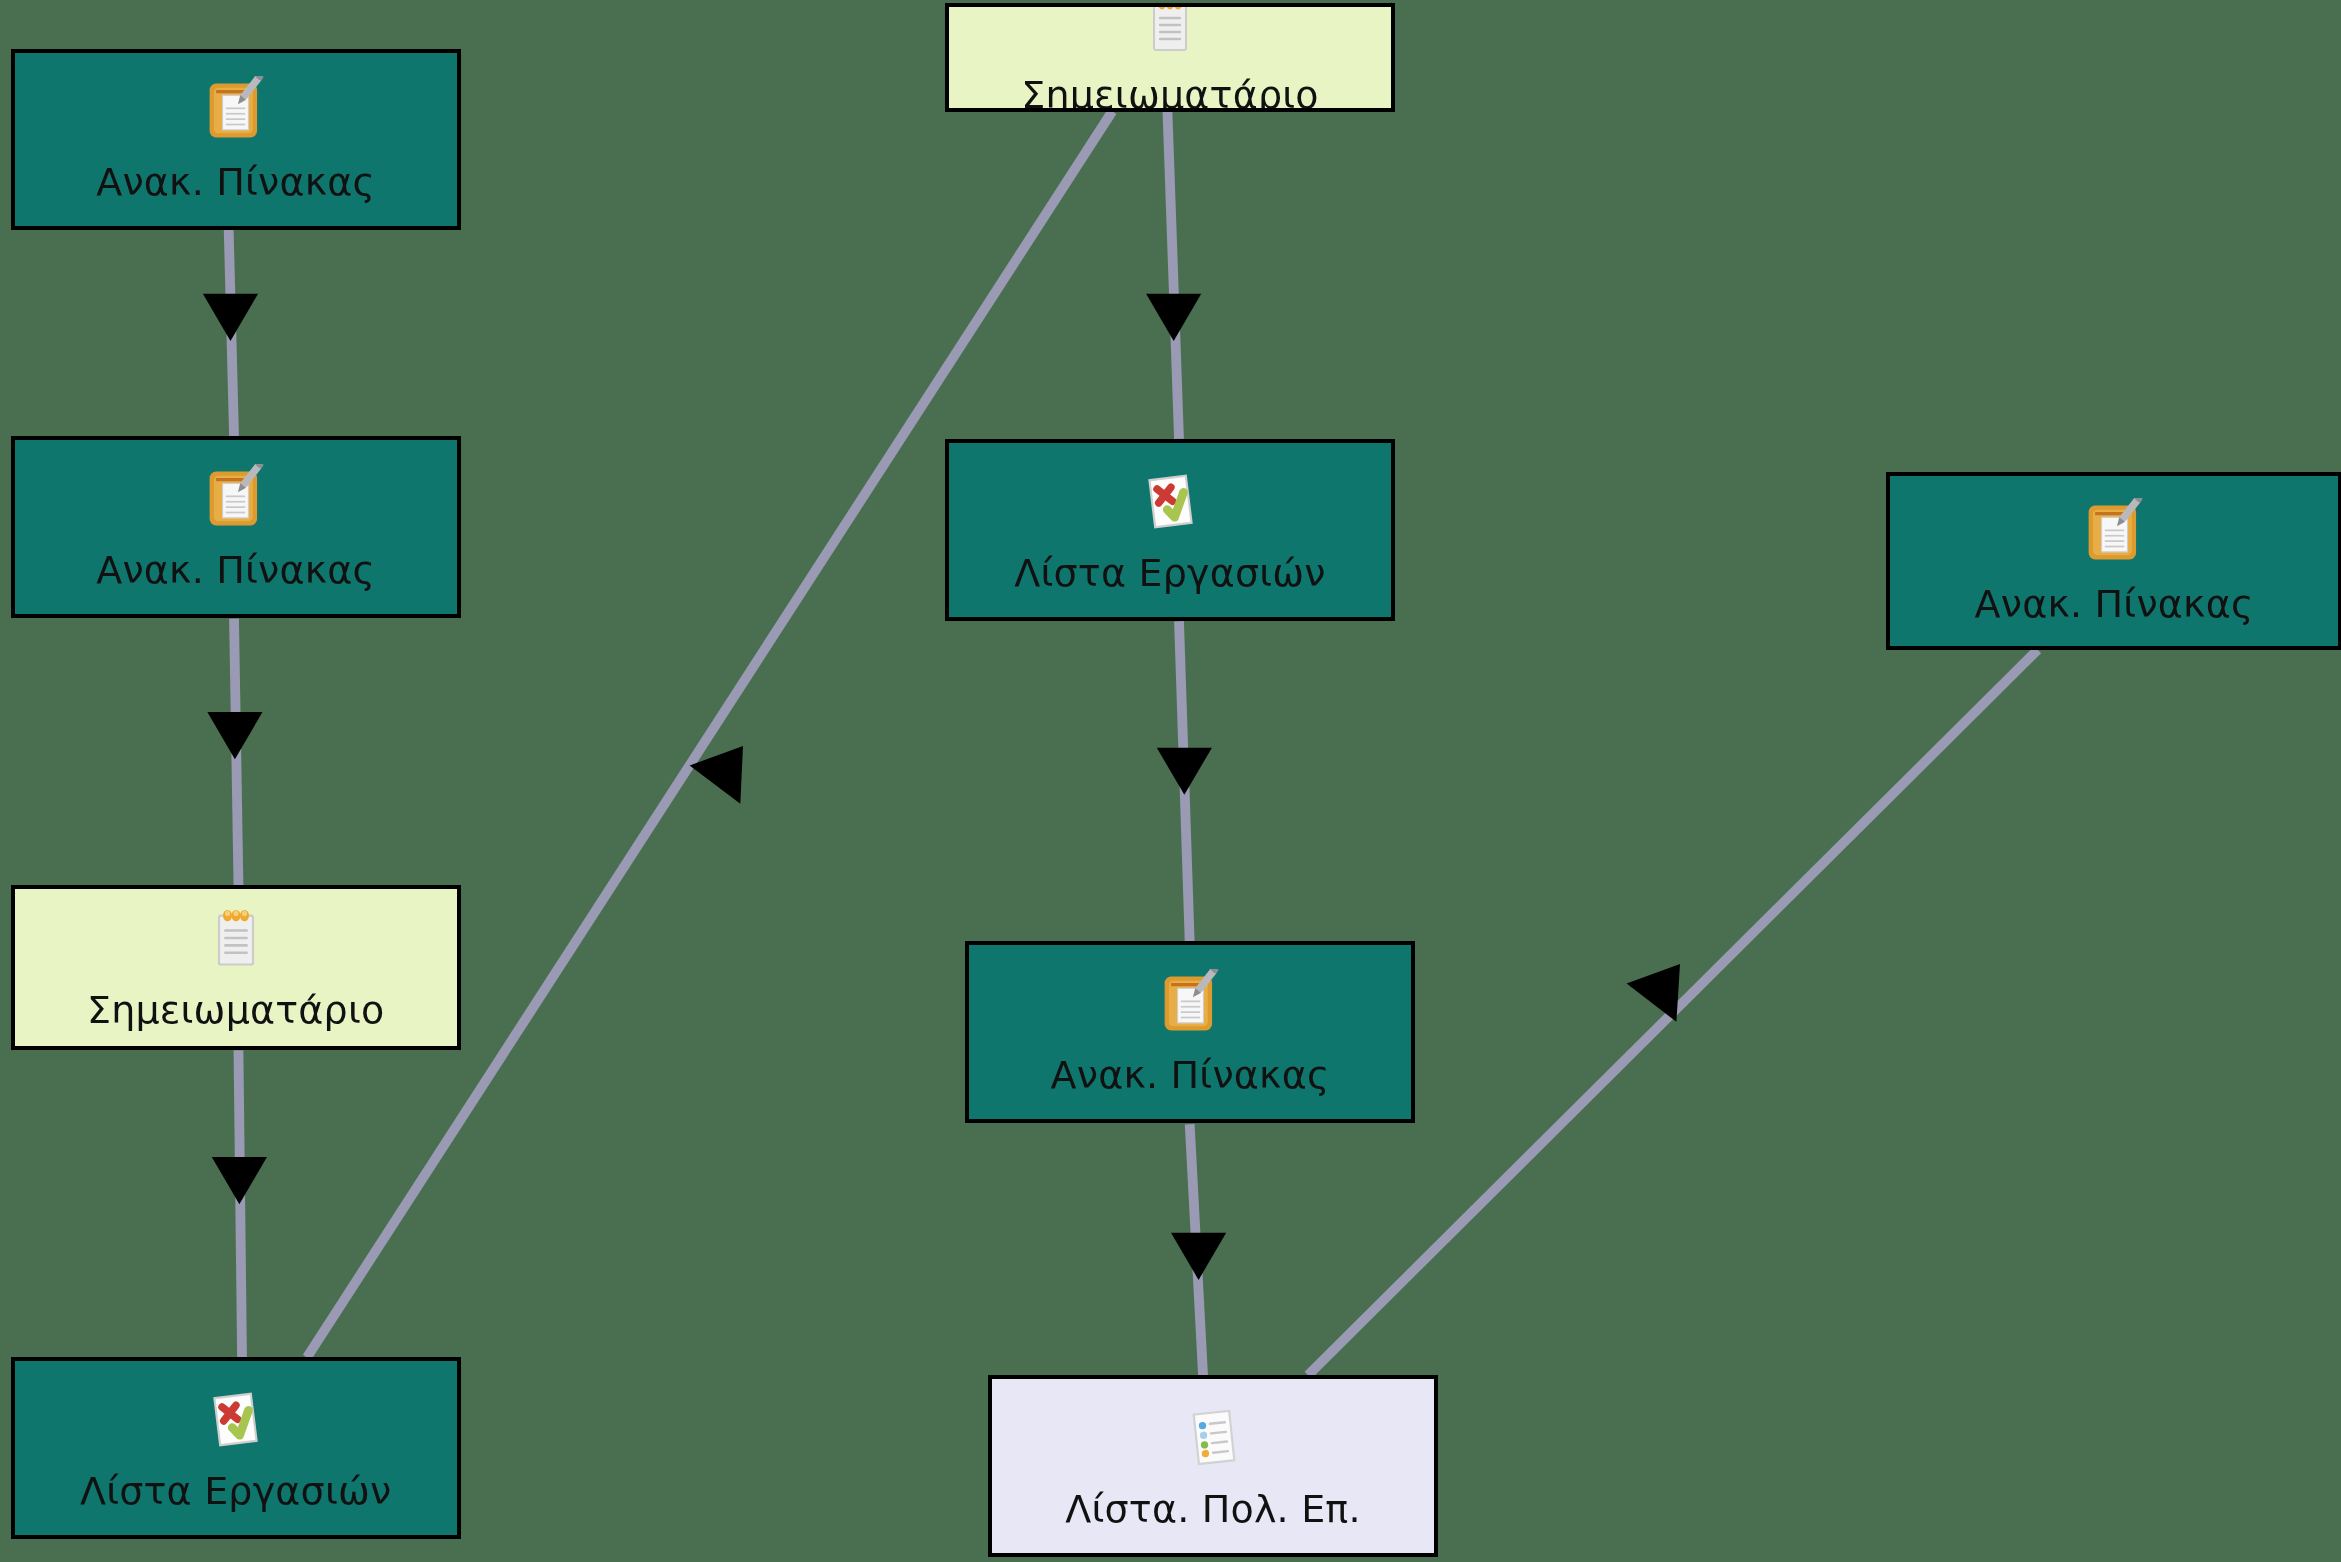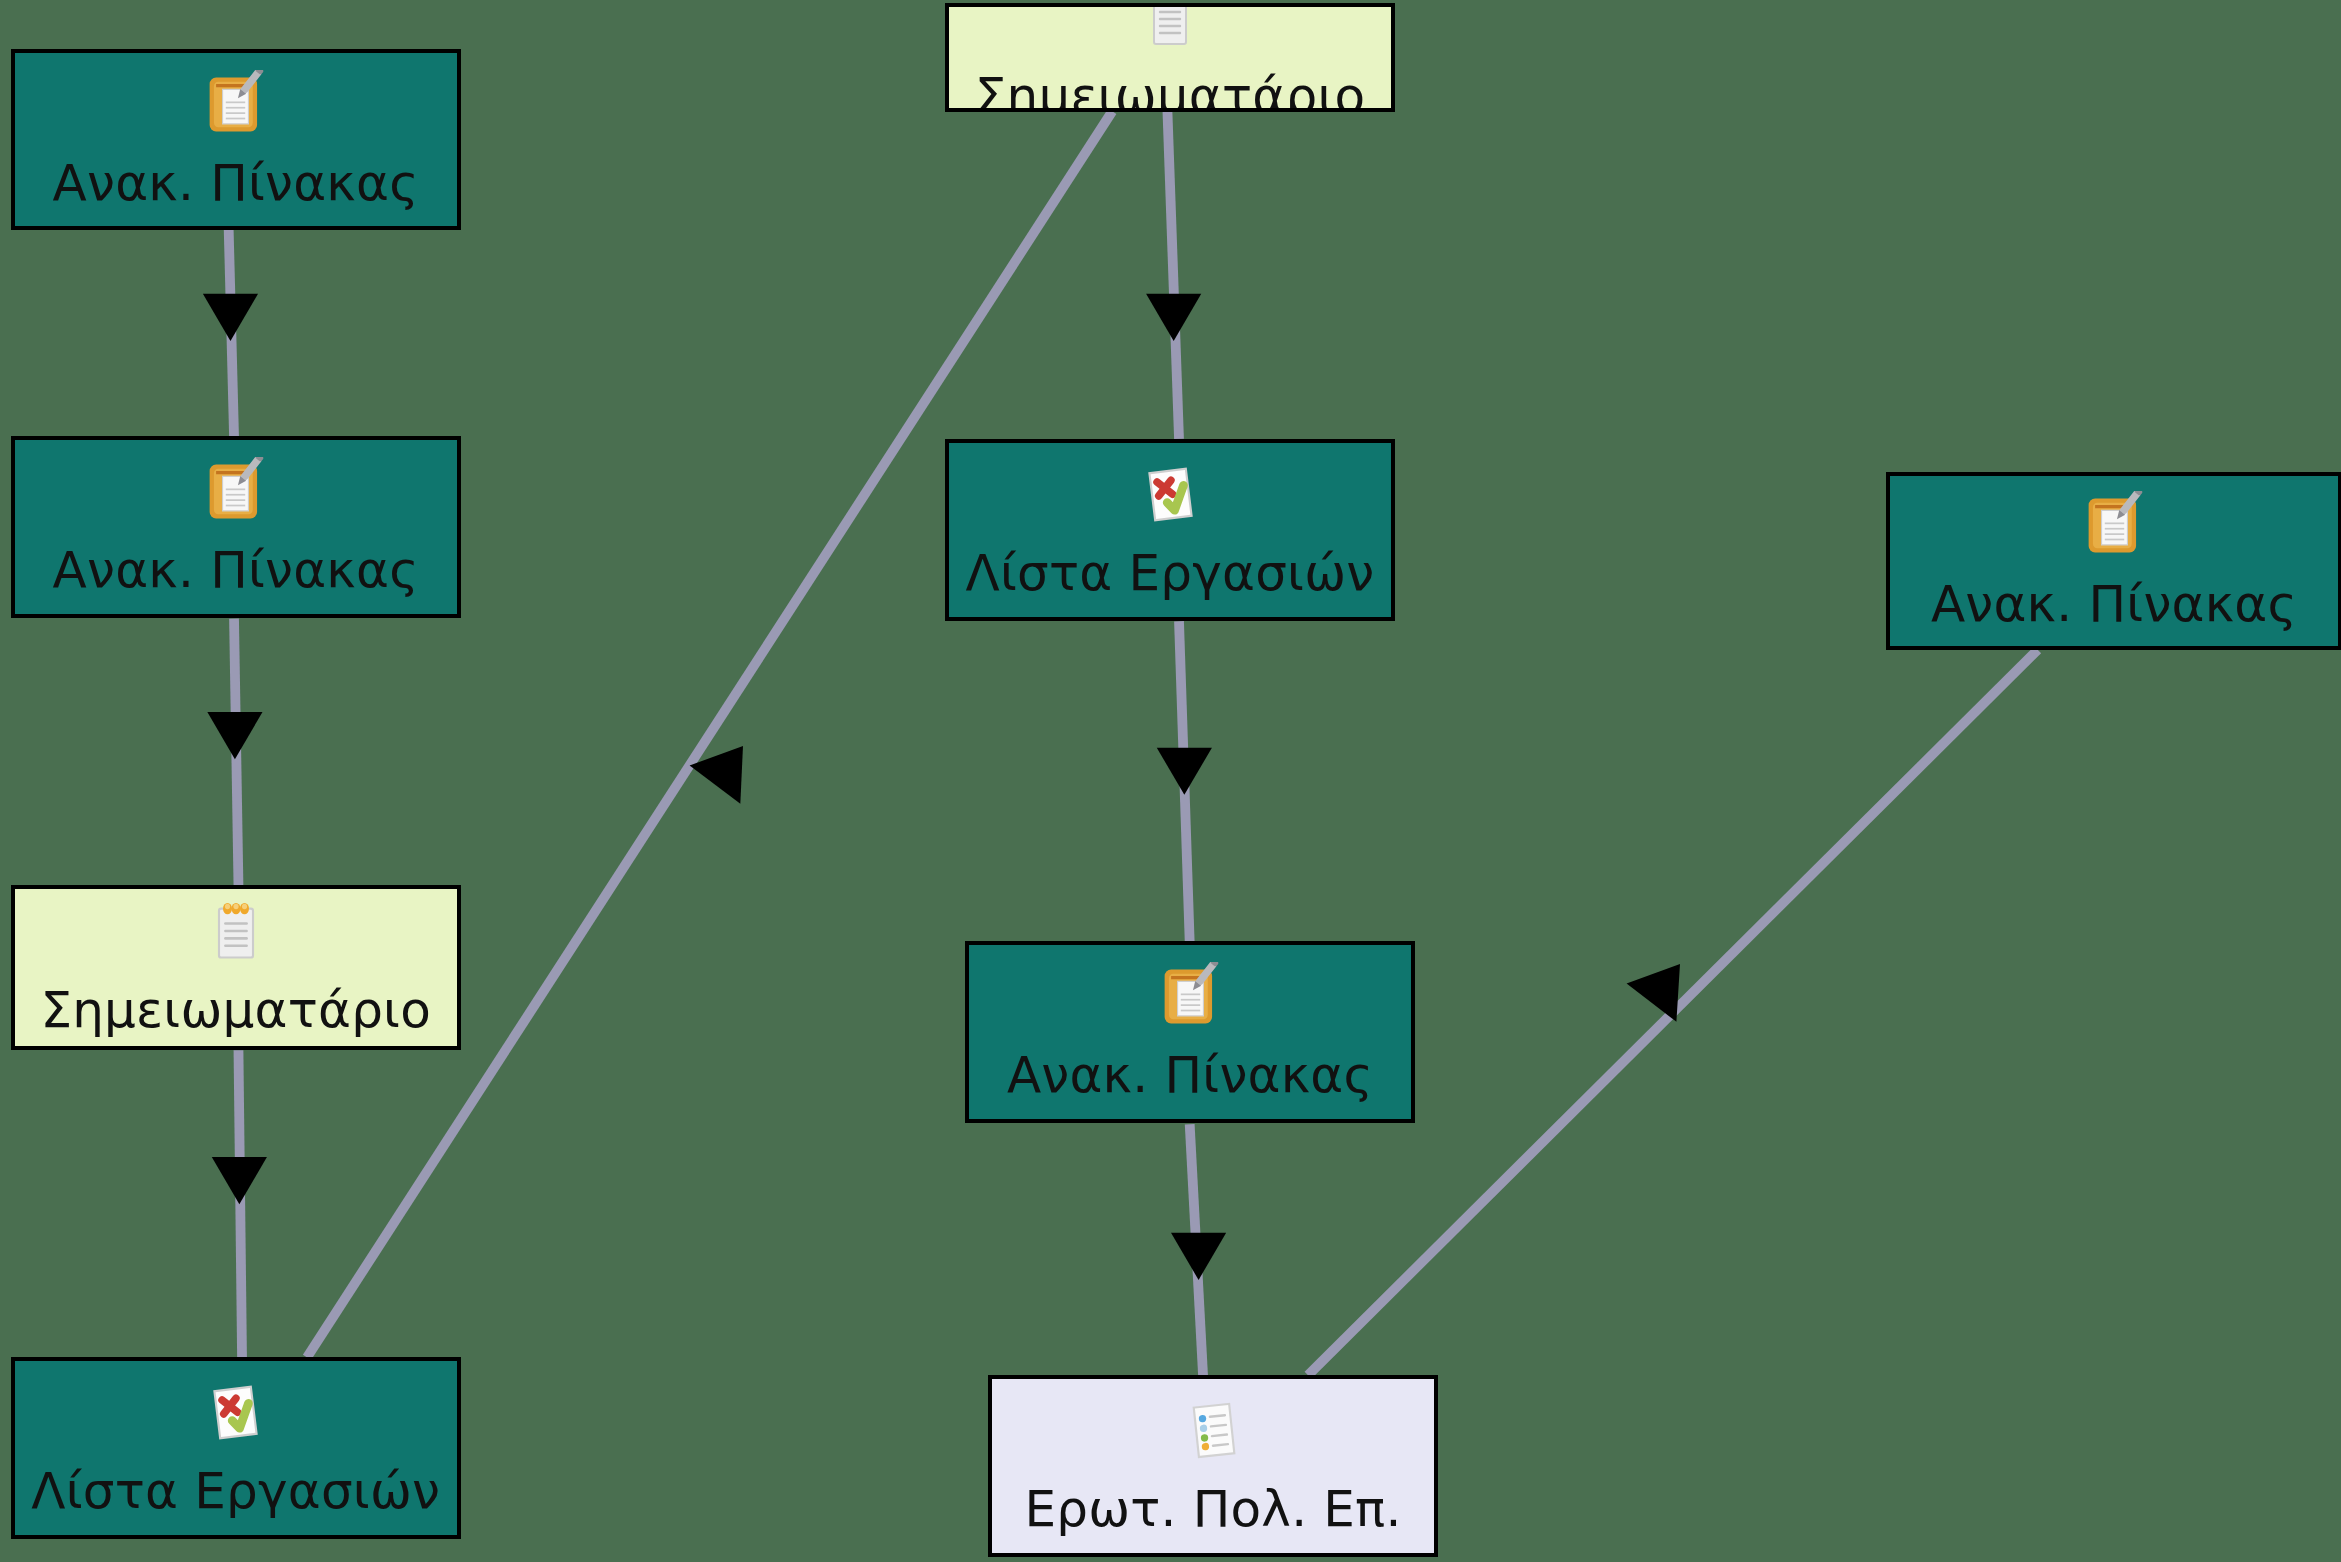--- a/index.html
+++ b/index.html
@@ -20,21 +20,21 @@
     flex-direction:column;
     align-items:center;
     justify-content:center;
     overflow:hidden;
   }
   .node .ico{
     display:block;
     margin:0 auto;
   }
   .node .label{
-    font-size:50px;
+    font-size:38px;
     line-height:1.05;
     color:#111111;
     text-align:left;
     white-space:nowrap;
     margin-top:15px;
     letter-spacing:0.2px;
   }
   .n-beige{background:#0f766e;}
   .n-green{background:#e8f4c4;}
   .n-lav{background:#e7e7f5;}
@@ -249,21 +249,21 @@
           <circle cx="23" cy="46" r="3.4" fill="#f0ae38"></circle>
           <g stroke="#c8c8c8" stroke-width="2.2" stroke-linecap="round">
             <line x1="30" y1="19" x2="44" y2="19"></line>
             <line x1="30" y1="28" x2="44" y2="28"></line>
             <line x1="30" y1="37" x2="44" y2="37"></line>
             <line x1="30" y1="46" x2="44" y2="46"></line>
           </g>
         </g>
       </svg>
     </span>
-    <span class="label">Ερωτ. Πολ. Επ.</span>
+    <span class="label">Λίστα. Πολ. Επ.</span>
   </div>
 
   <div class="node n-beige" style="left:1886px;top:472px;width:456px;height:178px;">
     <span class="ico">
       <svg width="69" height="69" viewBox="0 0 64 64">
         <rect x="8" y="7" width="44" height="50" rx="6" fill="#dd9a2e"></rect>
         <rect x="12" y="11" width="36" height="42" rx="4" fill="#e8ae45"></rect>
         <rect x="14" y="13" width="32" height="3" fill="#c4741f"></rect>
         <polygon points="20,18 44,18 44,50 20,50" fill="#f7f7f7" stroke="#cfcfcf" stroke-width="1"></polygon>
         <g stroke="#c9c9c9" stroke-width="1.6">

